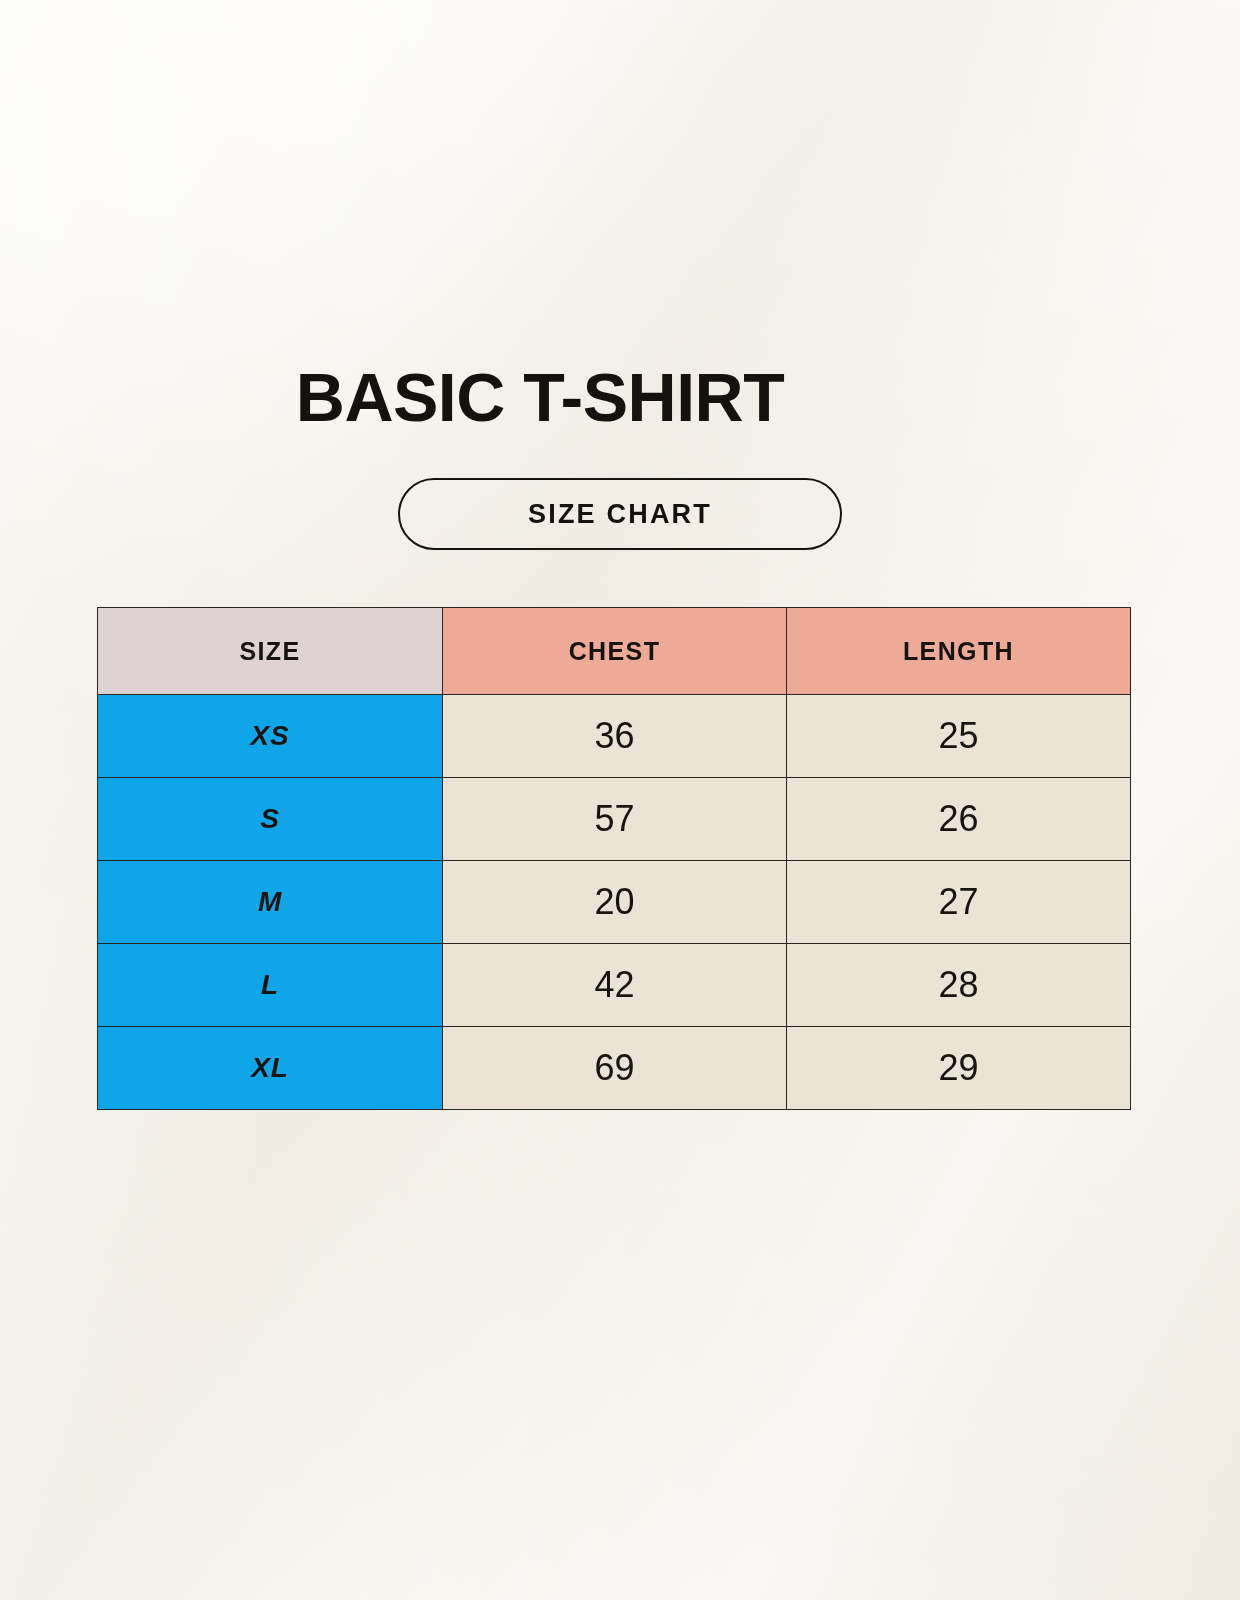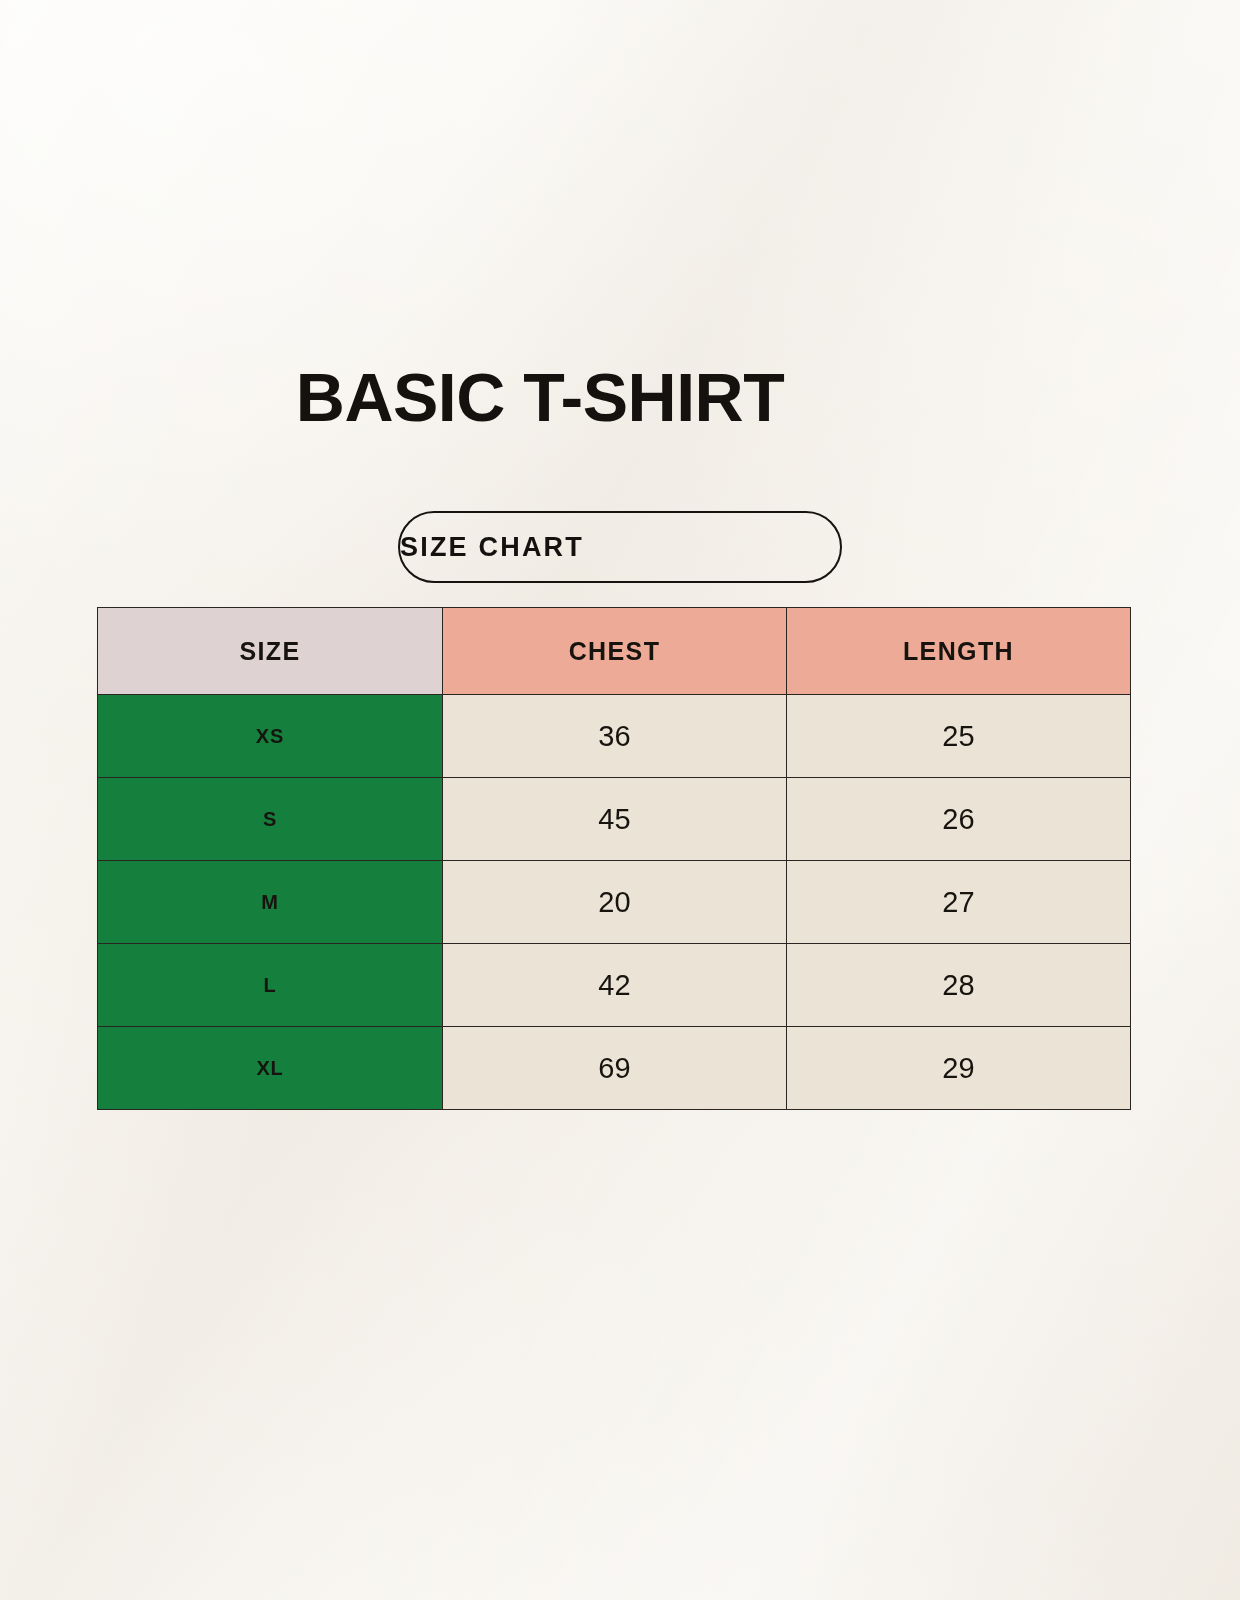--- a/index.html
+++ b/index.html
@@ -38,31 +38,31 @@
     width: 1080px;
     text-align: center;
     font-size: 68px;
     font-weight: 700;
     letter-spacing: -0.5px;
     color: #14110f;
     line-height: 1.05;
   }
   .pill {
     position: absolute;
-    top: 511px;
+    top: 478px;
     left: 50%;
     transform: translateX(-50%);
     width: 440px;
     height: 68px;
     border: 2.5px solid #16130f;
     border-radius: 40px;
     background: transparent;
     display: flex;
     align-items: center;
-    justify-content: flex-start;
+    justify-content: center;
   }
   .pill-label {
     font-size: 27px;
     font-weight: 700;
     letter-spacing: 2.2px;
     color: #14110f;
   }
   .table-wrap {
     position: absolute;
     top: 607px;
@@ -89,28 +89,29 @@
   th.col-size {
     background: #ded3d2;
     width: 342px;
   }
   th.col-measure {
     background: #edab97;
     width: 341px;
   }
   tbody td {
     height: 80px;
-    font-size: 29px;
+    font-size: 36px;
     font-weight: 400;
   }
   td.size-cell {
-    background: #15803d;
+    background: #0ea5e9;
     font-weight: 700;
-    font-size: 20px;
+    font-size: 28px;
     letter-spacing: 0.8px;
+    font-style: italic;
   }
   td.val-cell {
     background: #eae3d6;
   }
   .footnote {
     position: absolute;
     top: 1175px;
     left: 97px;
     width: 1024px;
     text-align: right;
@@ -142,21 +143,21 @@
         </tr>
       </thead>
       <tbody>
         <tr>
           <td class="size-cell">XS</td>
           <td class="val-cell">36</td>
           <td class="val-cell">25</td>
         </tr>
         <tr>
           <td class="size-cell">S</td>
-          <td class="val-cell">45</td>
+          <td class="val-cell">57</td>
           <td class="val-cell">26</td>
         </tr>
         <tr>
           <td class="size-cell">M</td>
           <td class="val-cell">20</td>
           <td class="val-cell">27</td>
         </tr>
         <tr>
           <td class="size-cell">L</td>
           <td class="val-cell">42</td>

